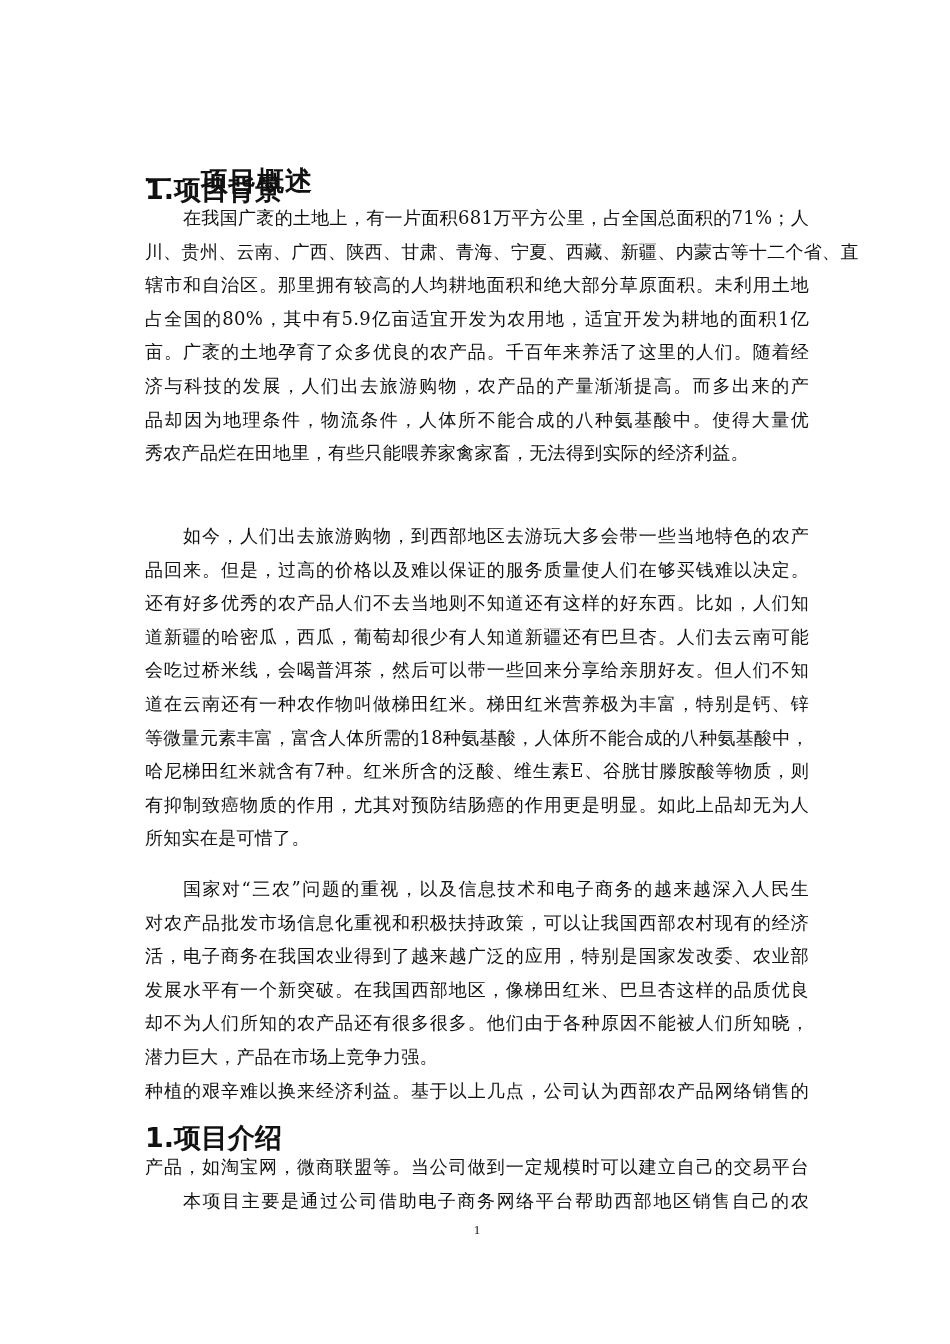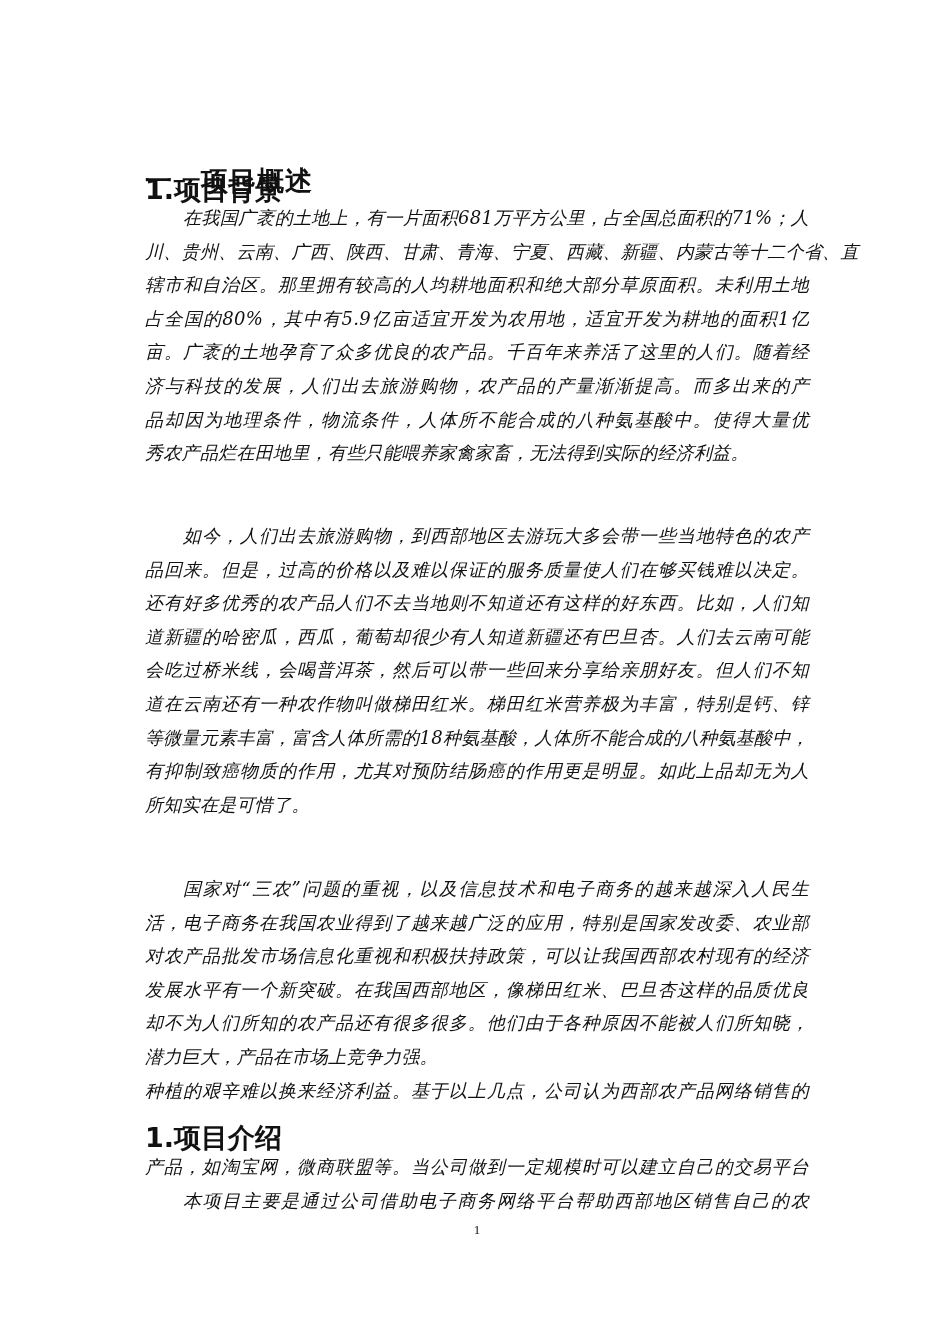--- a/index.html
+++ b/index.html
@@ -4,21 +4,21 @@
 <style>
   html, body { margin: 0; padding: 0; background: #ffffff; }
   body { width: 950px; height: 1344px; position: relative; overflow: hidden;
          font-family: "DejaVu Serif", "Liberation Serif", serif; color: #111; }
   .page { position: absolute; left: 145px; top: 0; width: 664px; }
   .h1 { position: absolute; top: 127px; left: 0; font-size: 27px; font-weight: bold;
         font-family: "DejaVu Sans", "Liberation Sans", sans-serif; letter-spacing: 1px; white-space: nowrap; margin-top: 36px; }
   .h2 { position: absolute; left: 0; font-size: 27px; font-weight: bold;
         font-family: "DejaVu Sans", "Liberation Sans", sans-serif; white-space: nowrap; }
   .p { position: absolute; left: 0; width: 664px; font-size: 18px; line-height: 33.6px;
-       text-align: justify; text-indent: 38px; letter-spacing: 0.3px; font-style: italic; }
+       text-align: justify; text-indent: 38px; letter-spacing: 0.3px; }
   .line { display: block; white-space: nowrap; text-align: justify; text-align-last: justify; }
   .line.last { text-align-last: left; }
   .pnum { position: absolute; top: 1222px; left: 0; width: 664px; text-align: center;
           font-size: 13px; font-family: "Liberation Serif", serif; }
 </style>
 </head>
 <body>
 
 <div class="page">
   <div class="h1">一、项目概述</div>
@@ -37,28 +37,29 @@
   </div>
 
   <div class="p" style="top:519px">
     <span class="line" style="text-indent:38px">如今，人们出去旅游购物，到西部地区去游玩大多会带一些当地特色的农产</span>
     <span class="line" style="text-indent:0">品回来。但是，过高的价格以及难以保证的服务质量使人们在够买钱难以决定。</span>
     <span class="line" style="text-indent:0">还有好多优秀的农产品人们不去当地则不知道还有这样的好东西。比如，人们知</span>
     <span class="line" style="text-indent:0">道新疆的哈密瓜，西瓜，葡萄却很少有人知道新疆还有巴旦杏。人们去云南可能</span>
     <span class="line" style="text-indent:0">会吃过桥米线，会喝普洱茶，然后可以带一些回来分享给亲朋好友。但人们不知</span>
     <span class="line" style="text-indent:0">道在云南还有一种农作物叫做梯田红米。梯田红米营养极为丰富，特别是钙、锌</span>
     <span class="line" style="text-indent:0">等微量元素丰富，富含人体所需的18种氨基酸，人体所不能合成的八种氨基酸中，</span>
+    <span class="line" style="text-indent:0">哈尼梯田红米就含有7种。红米所含的泛酸、维生素E、谷胱甘滕胺酸等物质，则</span>
     <span class="line" style="text-indent:0">有抑制致癌物质的作用，尤其对预防结肠癌的作用更是明显。如此上品却无为人</span>
     <span class="line last" style="text-indent:0">所知实在是可惜了。</span>
   </div>
 
   <div class="p" style="top:872px">
     <span class="line" style="text-indent:38px">国家对“三农”问题的重视，以及信息技术和电子商务的越来越深入人民生</span>
+    <span class="line" style="text-indent:0">对农产品批发市场信息化重视和积极扶持政策，可以让我国西部农村现有的经济</span>
     <span class="line" style="text-indent:0">活，电子商务在我国农业得到了越来越广泛的应用，特别是国家发改委、农业部</span>
-    <span class="line" style="text-indent:0">对农产品批发市场信息化重视和积极扶持政策，可以让我国西部农村现有的经济</span>
     <span class="line" style="text-indent:0">发展水平有一个新突破。在我国西部地区，像梯田红米、巴旦杏这样的品质优良</span>
     <span class="line" style="text-indent:0">却不为人们所知的农产品还有很多很多。他们由于各种原因不能被人们所知晓，</span>
     <span class="line last" style="text-indent:0">潜力巨大，产品在市场上竞争力强。</span>
     <span class="line" style="text-indent:0">种植的艰辛难以换来经济利益。基于以上几点，公司认为西部农产品网络销售的</span>
   </div>
 
   <div class="h2" style="top:1120px">1.项目介绍</div>
 
   <div class="p" style="top:1150px">
     <span class="line" style="text-indent:0">产品，如淘宝网，微商联盟等。当公司做到一定规模时可以建立自己的交易平台</span>

